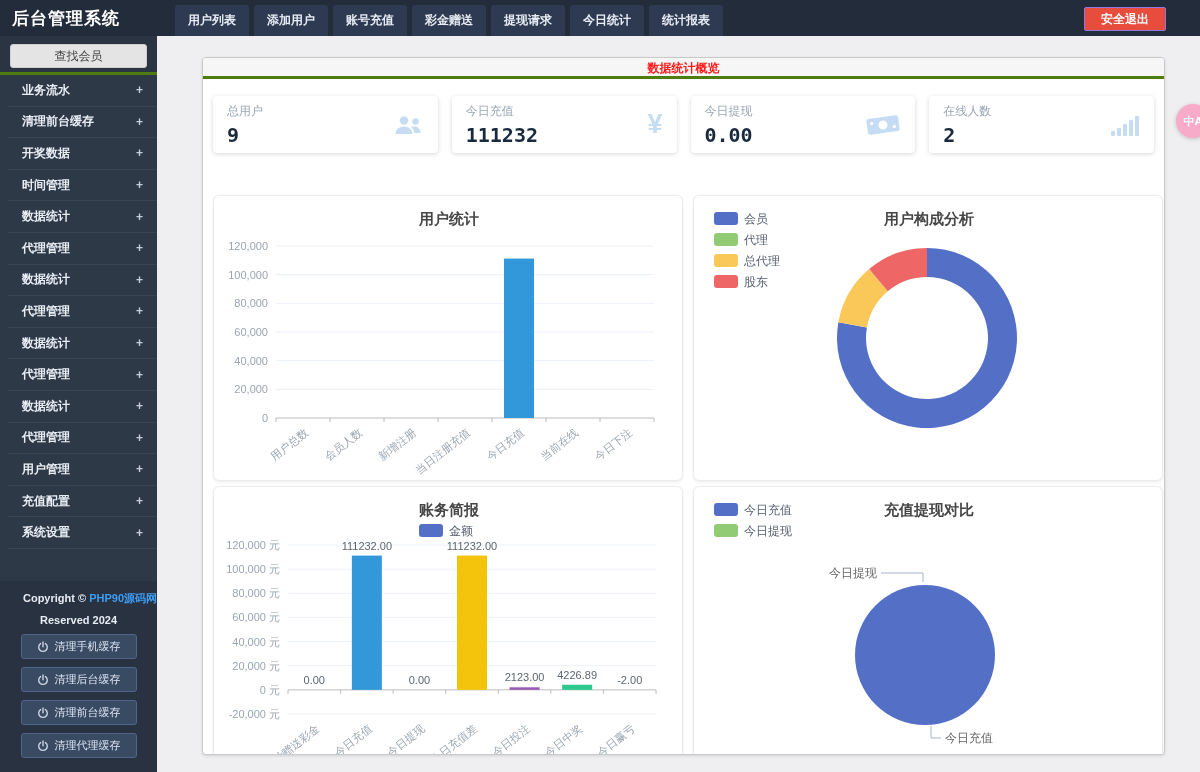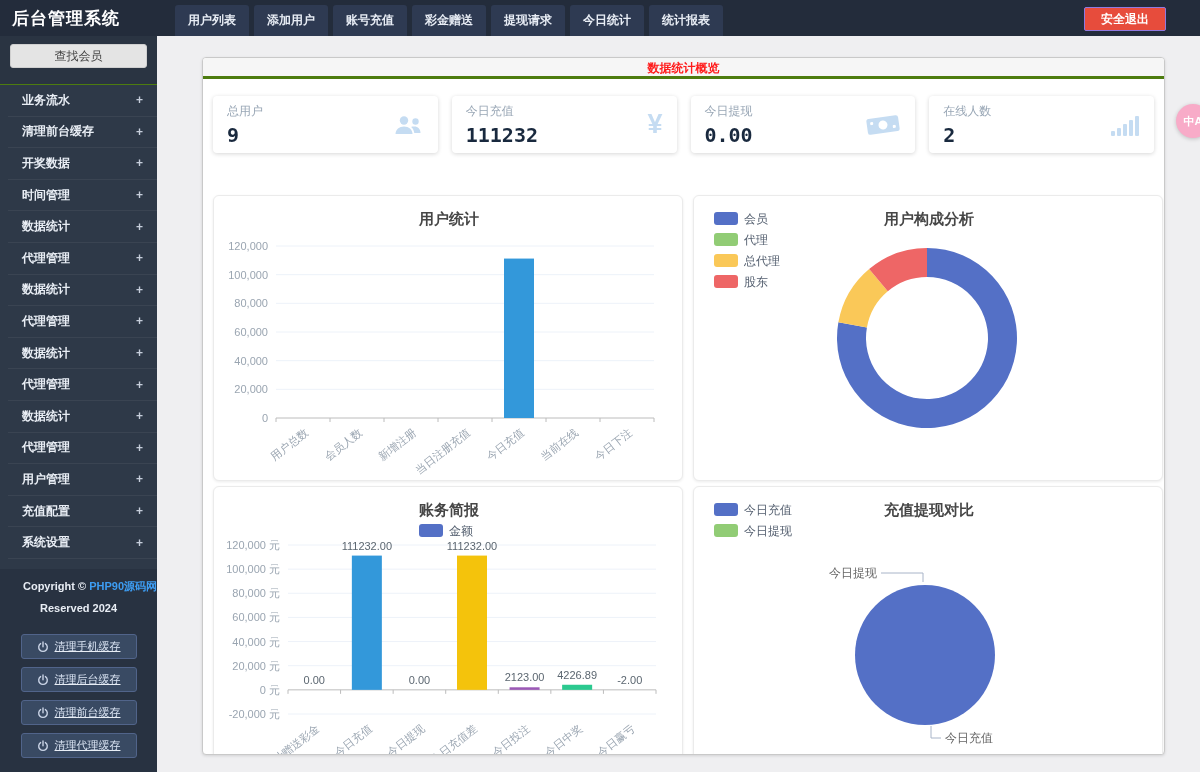--- a/index.html
+++ b/index.html
@@ -8,30 +8,30 @@
 
   
   .topbar { position:absolute; left:0; top:0; width:1200px; height:36px; background:#232c3b; display:flex; align-items:center; z-index:5; }
   .app-title { color:#ffffff; font-size:17px; font-weight:bold; padding:0 12px; width:157px; letter-spacing:1px; }
   .topnav { display:flex; align-items:stretch; height:36px; padding-top:5px; gap:5px; margin-left:18px; }
   .topnav button { border:none; cursor:pointer; background:#2e3a52; color:#e8edf5; font-size:12px; font-weight:bold; padding:0 13px; border-radius:3px 3px 0 0; font-family:inherit; }
   .logout { position:absolute; right:34px; top:7px; height:24px; padding:0 16px; background:#e74c3c; color:#fff; font-size:12px; font-weight:bold; border:1px solid #8f79e0; border-radius:2px; cursor:pointer; font-family:inherit; }
 
   
   .sidebar { position:absolute; left:0; top:36px; width:157px; height:736px; background:#2e3948; color:#e9eef5; display:flex; flex-direction:column; }
-  .search-wrap { padding:8px 10px 16px; border-bottom:1px solid #4d7c0f; background:#2a3442; }
+  .search-wrap { padding:8px 10px 4px; border-bottom:3px solid #4d7c0f; background:#2a3442; }
   .search-btn { width:100%; height:24px; background:#e4e4e4; border:1px solid #cfcfcf; border-radius:3px; font-size:12px; color:#444; cursor:pointer; font-family:inherit; }
   .menu { list-style:none;margin-left:8px; }
   .menu li { display:flex; justify-content:space-between; align-items:center; height:31.6px; padding:0 14px; font-size:12px; font-weight:bold; color:#e9eef5; border-bottom:1px solid rgba(255,255,255,0.06); cursor:pointer; }
   .menu li .plus { color:#c6cedb; font-size:12px; font-weight:bold; }
   .side-footer { margin-top:auto; background:#283241; padding:10px 0 14px; }
   .copyright { text-align:right; font-size:11px; font-weight:bold; color:#e8edf4; }
   .copy-link { color:#3d9df3; text-decoration:none; cursor:pointer; }
   .reserved { text-align:center; font-size:11px; font-weight:bold; color:#e8edf4; margin-top:8px; }
-  .cache-buttons { margin-top:20px; display:flex; flex-direction:column; align-items:center; gap:8px;text-decoration:underline; }
+  .cache-buttons { margin-top:8px; display:flex; flex-direction:column; align-items:center; gap:8px; }
   .cache-buttons button { width:116px; height:25px; background:#394a63; border:1px solid #51648a; border-radius:3px; color:#dce6f5; font-size:11px; cursor:pointer; display:flex; align-items:center; justify-content:center; gap:6px; font-family:inherit; }
 
   
   .main { position:absolute; left:157px; top:36px; width:1043px; height:736px; background:#efeff1; }
   .panel { position:absolute; left:45px; top:21px; width:963px; height:698px; background:#ffffff; border:1px solid #c9c9c9; border-radius:4px; box-shadow:0 1px 3px rgba(0,0,0,0.12); overflow:hidden; }
   .panel-header { height:21px; background:#f6f6f6; border-bottom:3px solid #4d7c0f; text-align:center; font-size:12px; font-weight:bold; color:#ff1a1a; line-height:21px; }
 
   .stat-row { display:flex; gap:14px; padding:0 10px; margin-top:17px; }
   .stat-card { flex:1; height:57px; background:#fff; border-radius:4px; box-shadow:0 1px 4px rgba(0,0,0,0.16); padding:8px 14px; display:flex; justify-content:space-between; align-items:center; }
   .stat-meta .lbl { font-size:12px; color:#98a6b5; }

